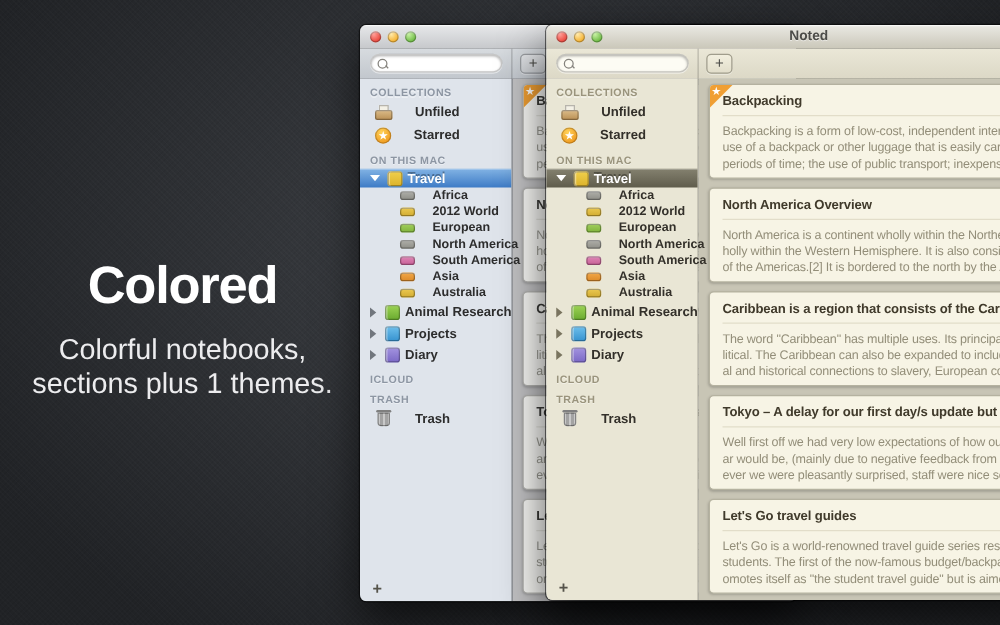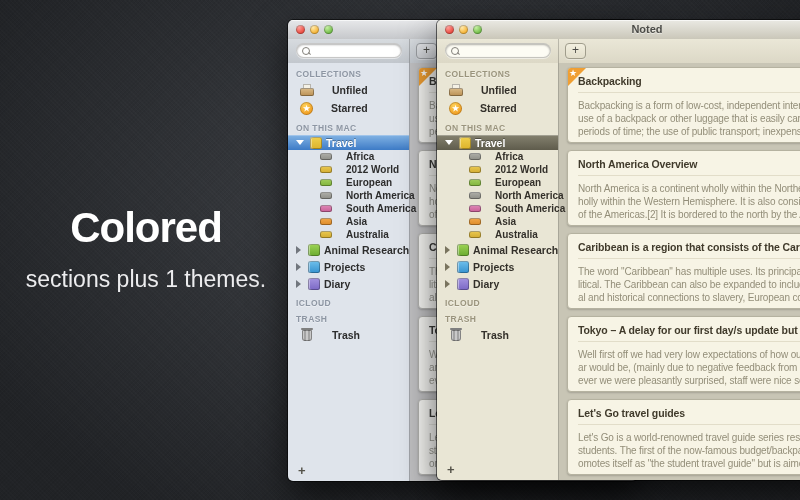--- a/index.html
+++ b/index.html
@@ -106,20 +106,21 @@
     --cardbd:#b5b2a0;--ctitle:#403a2b;--cbody:#938e79;--cdiv:#e2ddc9;--search:#fdfcf4;
     --btn1:#f2efdf;--btn2:#e2decb;--btnbd:#a09d8c;}
 </style>
 </head>
 <body>
 
 <div class="stage">
 
   <div class="tagline">
     <div class="t1">Colored</div>
+    <div class="t2">Colorful notebooks,</div>
     <div class="t2">sections plus 1 themes.</div>
   </div>
 
   <div class="window win-back theme-light">
     <div class="titlebar">
       <span class="lights">
         <span class="light red"></span>
         <span class="light yellow"></span>
         <span class="light green"></span>
       </span>

